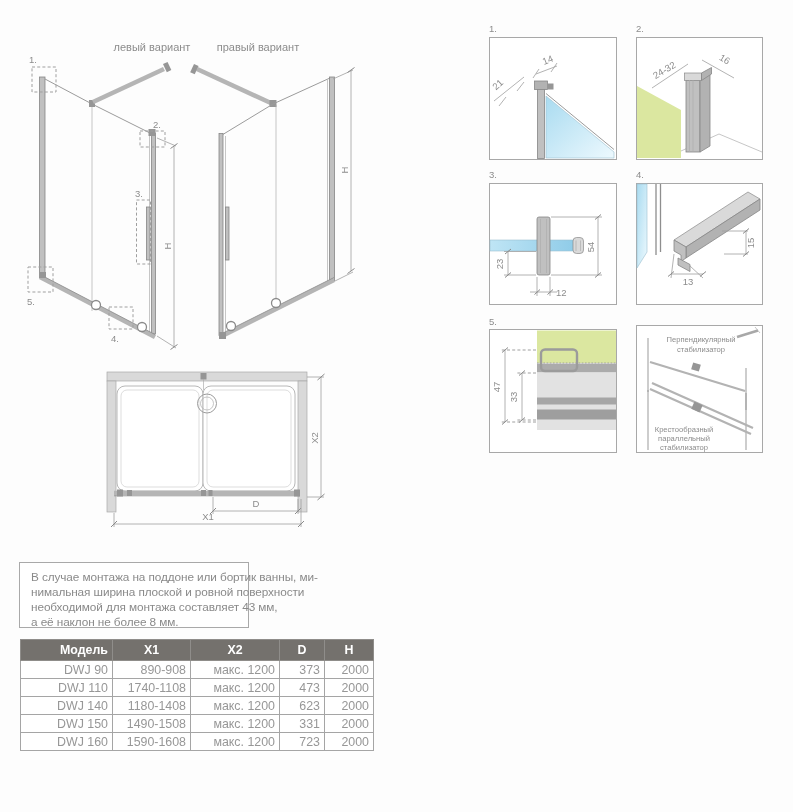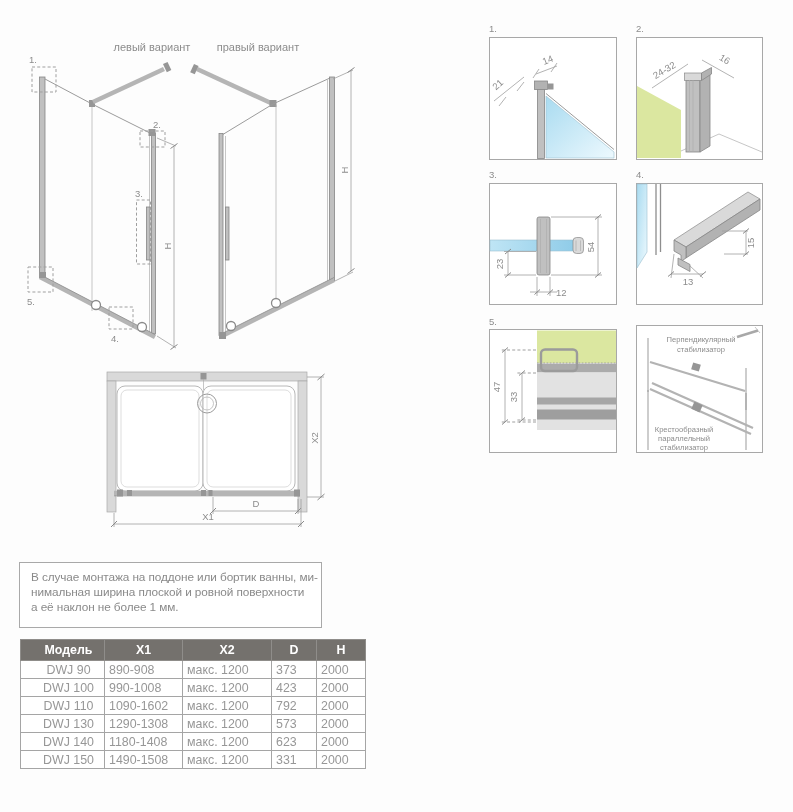--- a/index.html
+++ b/index.html
@@ -28,33 +28,33 @@
   .roller{fill:#ffffff;stroke:#8a8a8a;stroke-width:1.3;}
   .green{fill:#dbe7a0;stroke:none;}
   .glassE{stroke:#9bbfd0;stroke-width:.6;}
   text{font-family:"Liberation Sans",sans-serif;fill:#8c8c8c;}
   .t11{font-size:11px;}
   .t9{font-size:9.5px;}
   .t7{font-size:7.6px;}
   .mid{text-anchor:middle;}
 
   
-  .note{position:absolute;left:19px;top:562px;width:303px;height:66px;box-sizing:border-box;
+  .note{position:absolute;left:19px;top:562px;width:230px;height:66px;box-sizing:border-box;
         background:#ffffff;border:1px solid #a9a9a9;padding:7px 6px 0 11px;
         font-size:11.8px;line-height:15px;color:#8a8a8a;letter-spacing:-0.1px;}
   .note div{white-space:nowrap;}
 
   
   table.spec{position:absolute;left:20px;top:639px;border-collapse:collapse;
              font-size:12.4px;table-layout:fixed;}
   table.spec th{background:#74716d;color:#ffffff;font-weight:bold;height:20px;
                 border:1px solid #8f8d8a;padding:0 4px;}
   table.spec td{background:#ffffff;color:#979797;height:17px;border:1px solid #a5a5a5;
-                padding:0 4px;text-align:left;}
-  table.spec th.cL, table.spec td.cL{text-align:center;padding-left:16px;}
+                padding:0 4px;text-align:right;}
+  table.spec th.cL, table.spec td.cL{text-align:right;padding-left:24px;}
   .w1{width:63px;} .w2{width:69px;} .w3{width:80px;} .w4{width:36px;} .w5{width:40px;}
 </style>
 </head>
 <body>
 
 <div class="page">
 
 <svg class="artwork" viewBox="0 0 793 812">
   <defs>
     <linearGradient id="gblue" x1="0" y1="0" x2="1" y2="1">
@@ -299,21 +299,22 @@
         </g>
     <text class="t7 mid" x="684" y="432">Крестообразный</text>
     <text class="t7 mid" x="684" y="441">параллельный</text>
     <text class="t7 mid" x="684" y="450">стабилизатор</text>
   </g>
 </svg>
 
 <div class="note">
   <div>В случае монтажа на поддоне или бортик ванны, ми-</div>
   <div>нимальная ширина плоской и ровной поверхности</div>
-  <div>а её наклон не более 1 мм.</div>
+  <div>необходимой для монтажа составляет 43 мм,</div>
+  <div>а её наклон не более 8 мм.</div>
 </div>
 
 <table class="spec">
   <thead>
     <tr>
       <th class="w1 cL">Модель</th>
       <th class="w2">X1</th>
       <th class="w3">X2</th>
       <th class="w4">D</th>
       <th class="w5">H</th>
@@ -321,50 +322,43 @@
   </thead>
   <tbody>
     <tr>
       <td class="cL">DWJ 90</td>
       <td>890-908</td>
       <td>макс. 1200</td>
       <td>373</td>
       <td>2000</td>
     </tr>
     <tr>
-      <td class="cL">DWJ 100</td>
-      <td>990-1008</td>
-      <td>макс. 1200</td>
-      <td>423</td>
-      <td>2000</td>
-    </tr>
-    <tr>
       <td class="cL">DWJ 110</td>
-      <td>1090-1602</td>
-      <td>макс. 1200</td>
-      <td>792</td>
-      <td>2000</td>
-    </tr>
-    <tr>
-      <td class="cL">DWJ 130</td>
-      <td>1290-1308</td>
-      <td>макс. 1200</td>
-      <td>573</td>
+      <td>1740-1108</td>
+      <td>макс. 1200</td>
+      <td>473</td>
       <td>2000</td>
     </tr>
     <tr>
       <td class="cL">DWJ 140</td>
       <td>1180-1408</td>
       <td>макс. 1200</td>
       <td>623</td>
       <td>2000</td>
     </tr>
     <tr>
       <td class="cL">DWJ 150</td>
       <td>1490-1508</td>
       <td>макс. 1200</td>
       <td>331</td>
       <td>2000</td>
     </tr>
+    <tr>
+      <td class="cL">DWJ 160</td>
+      <td>1590-1608</td>
+      <td>макс. 1200</td>
+      <td>723</td>
+      <td>2000</td>
+    </tr>
   </tbody>
 </table>
 
 </div>
 
 </body></html>

